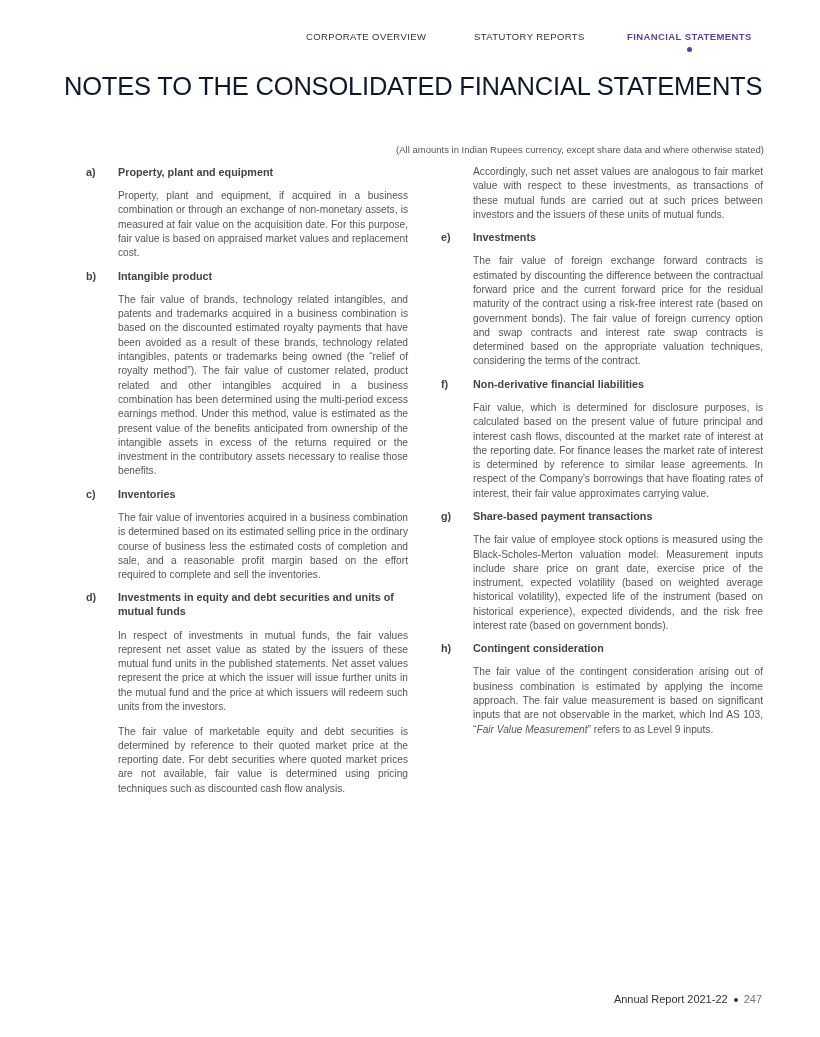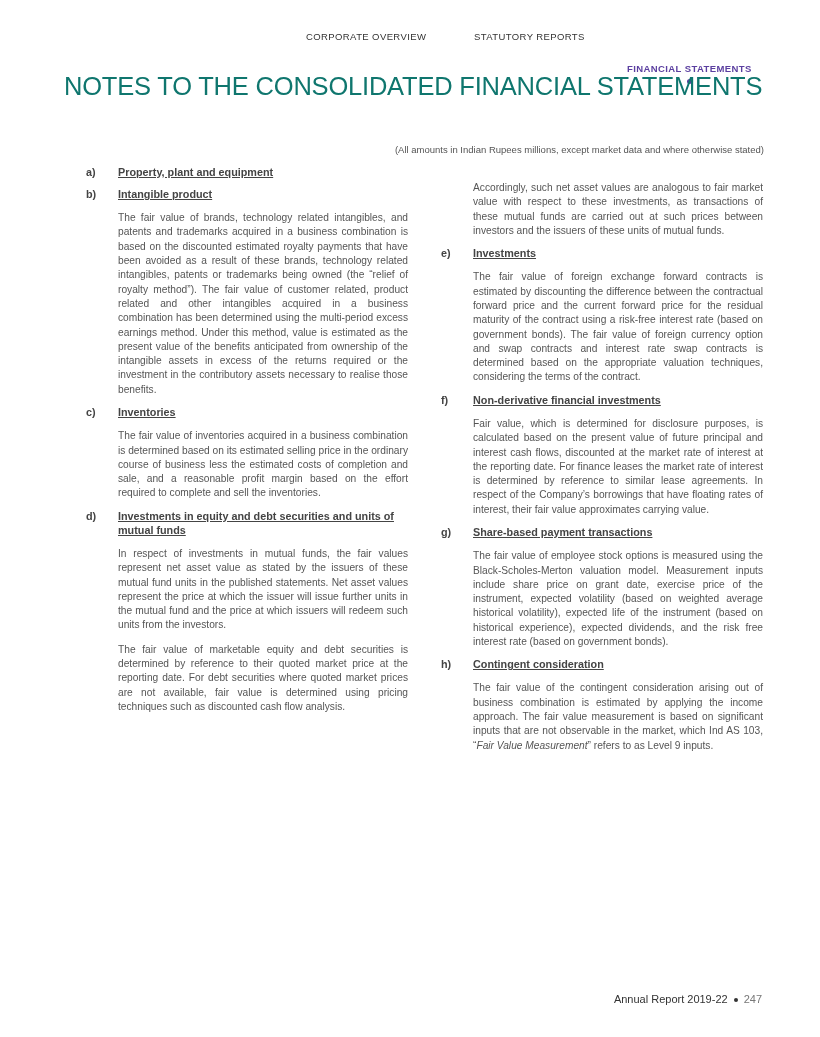--- a/index.html
+++ b/index.html
@@ -1,60 +1,61 @@
 <!DOCTYPE html>
 <html><head>
 <meta charset="utf-8">
 <style>
   html, body { margin: 0; padding: 0; background: #ffffff; }
   body { width: 820px; height: 1037px; position: relative; overflow: hidden; font-family: "Liberation Sans", sans-serif; color: #555; }
   .topnav { position: absolute; top: 31px; left: 0; width: 736px; height: 30px; }
   .nav-item { position: absolute; top: 0; font-size: 9.5px; letter-spacing: 0.4px; color: #333; white-space: nowrap; }
-  .nav-item.active { color: #5b3fa0; font-weight: bold; margin-top: 32px; }
+  .nav-item.active { color: #5b3fa0; font-weight: bold; }
   .nav-dot { position: absolute; width: 5px; height: 5px; border-radius: 50%; background: #5b3fa0; top: 16px; left: 50%; margin-left: -2.5px; }
   #nav-0 { left: 306px; }
   #nav-1 { left: 474px; text-align: center; }
   #nav-2 { left: 627px; }
-  .page-title { position: absolute; top: 72px; left: 64px; font-size: 25.5px; color: #0f766e; letter-spacing: -0.2px; white-space: nowrap; }
+  .page-title { position: absolute; top: 72px; left: 64px; font-size: 25.5px; color: #0f172a; letter-spacing: -0.2px; white-space: nowrap; }
   .units-note { position: absolute; top: 144px; right: 56px; font-size: 9.5px; color: #555; white-space: nowrap; }
   .col { position: absolute; top: 165px; width: 322px; }
   .col-left { left: 86px; }
   .col-right { left: 441px; width: 322px; }
   .section { margin-bottom: 6px; }
   .sec-head { display: flex; font-weight: bold; font-size: 10.8px; color: #444; line-height: 14px; margin-bottom: 8px; }
   .sec-letter { width: 32px; flex: none; }
-  .sec-title { flex: 1; text-decoration: underline; }
+  .sec-title { flex: 1; }
   .para { margin-left: 32px; font-size: 10.2px; line-height: 14.3px; text-align: justify; color: #555; margin-bottom: 8px; }
-  .para.cont { margin-top: 16px; }
+  .para.cont { margin-top: 0; }
   .footer { position: absolute; top: 993px; right: 58px; font-size: 11px; color: #333; white-space: nowrap; }
   .footer .dot { display: inline-block; width: 4px; height: 4px; border-radius: 50%; background: #333; margin: 0 6px; vertical-align: middle; }
   .footer .pg { color: #777; }
   em { font-style: italic; }
 </style>
 </head>
 <body>
 
 <div class="topnav">
   <div class="nav-item" id="nav-0">CORPORATE OVERVIEW</div>
   <div class="nav-item" id="nav-1">STATUTORY REPORTS</div>
   <div class="nav-item active" id="nav-2">
     <span>FINANCIAL STATEMENTS</span>
     <span class="nav-dot"></span>
   </div>
 </div>
 
 <div class="page-title">NOTES TO THE CONSOLIDATED FINANCIAL STATEMENTS</div>
-<div class="units-note">(All amounts in Indian Rupees millions, except market data and where otherwise stated)</div>
+<div class="units-note">(All amounts in Indian Rupees currency, except share data and where otherwise stated)</div>
 
 <div class="col col-left">
   <div class="section">
     <div class="sec-head">
       <span class="sec-letter">a)</span>
       <span class="sec-title">Property, plant and equipment</span>
     </div>
+    <p class="para">Property, plant and equipment, if acquired in a business combination or through an exchange of non-monetary assets, is measured at fair value on the acquisition date. For this purpose, fair value is based on appraised market values and replacement cost.</p>
   </div>
 
   <div class="section">
     <div class="sec-head">
       <span class="sec-letter">b)</span>
       <span class="sec-title">Intangible product</span>
     </div>
     <p class="para">The fair value of brands, technology related intangibles, and patents and trademarks acquired in a business combination is based on the discounted estimated royalty payments that have been avoided as a result of these brands, technology related intangibles, patents or trademarks being owned (the “relief of royalty method”). The fair value of customer related, product related and other intangibles acquired in a business combination has been determined using the multi-period excess earnings method. Under this method, value is estimated as the present value of the benefits anticipated from ownership of the intangible assets in excess of the returns required or the investment in the contributory assets necessary to realise those benefits.</p>
   </div>
 
@@ -85,21 +86,21 @@
     <div class="sec-head">
       <span class="sec-letter">e)</span>
       <span class="sec-title">Investments</span>
     </div>
     <p class="para">The fair value of foreign exchange forward contracts is estimated by discounting the difference between the contractual forward price and the current forward price for the residual maturity of the contract using a risk-free interest rate (based on government bonds). The fair value of foreign currency option and swap contracts and interest rate swap contracts is determined based on the appropriate valuation techniques, considering the terms of the contract.</p>
   </div>
 
   <div class="section">
     <div class="sec-head">
       <span class="sec-letter">f)</span>
-      <span class="sec-title">Non-derivative financial investments</span>
+      <span class="sec-title">Non-derivative financial liabilities</span>
     </div>
     <p class="para">Fair value, which is determined for disclosure purposes, is calculated based on the present value of future principal and interest cash flows, discounted at the market rate of interest at the reporting date. For finance leases the market rate of interest is determined by reference to similar lease agreements. In respect of the Company’s borrowings that have floating rates of interest, their fair value approximates carrying value.</p>
   </div>
 
   <div class="section">
     <div class="sec-head">
       <span class="sec-letter">g)</span>
       <span class="sec-title">Share-based payment transactions</span>
     </div>
     <p class="para">The fair value of employee stock options is measured using the Black-Scholes-Merton valuation model. Measurement inputs include share price on grant date, exercise price of the instrument, expected volatility (based on weighted average historical volatility), expected life of the instrument (based on historical experience), expected dividends, and the risk free interest rate (based on government bonds).</p>
@@ -108,14 +109,14 @@
   <div class="section">
     <div class="sec-head">
       <span class="sec-letter">h)</span>
       <span class="sec-title">Contingent consideration</span>
     </div>
     <p class="para"><span>The fair value of the contingent consideration arising out of business combination is estimated by applying the income approach. The fair value measurement is based on significant inputs that are not observable in the market, which Ind AS 103, “</span><em>Fair Value Measurement</em><span>” refers to as Level 9 inputs.</span></p>
   </div>
 </div>
 
 <div class="footer">
-  <span>Annual Report 2019-22</span><span class="dot"></span><span class="pg">247</span>
+  <span>Annual Report 2021-22</span><span class="dot"></span><span class="pg">247</span>
 </div>
 
 </body></html>

